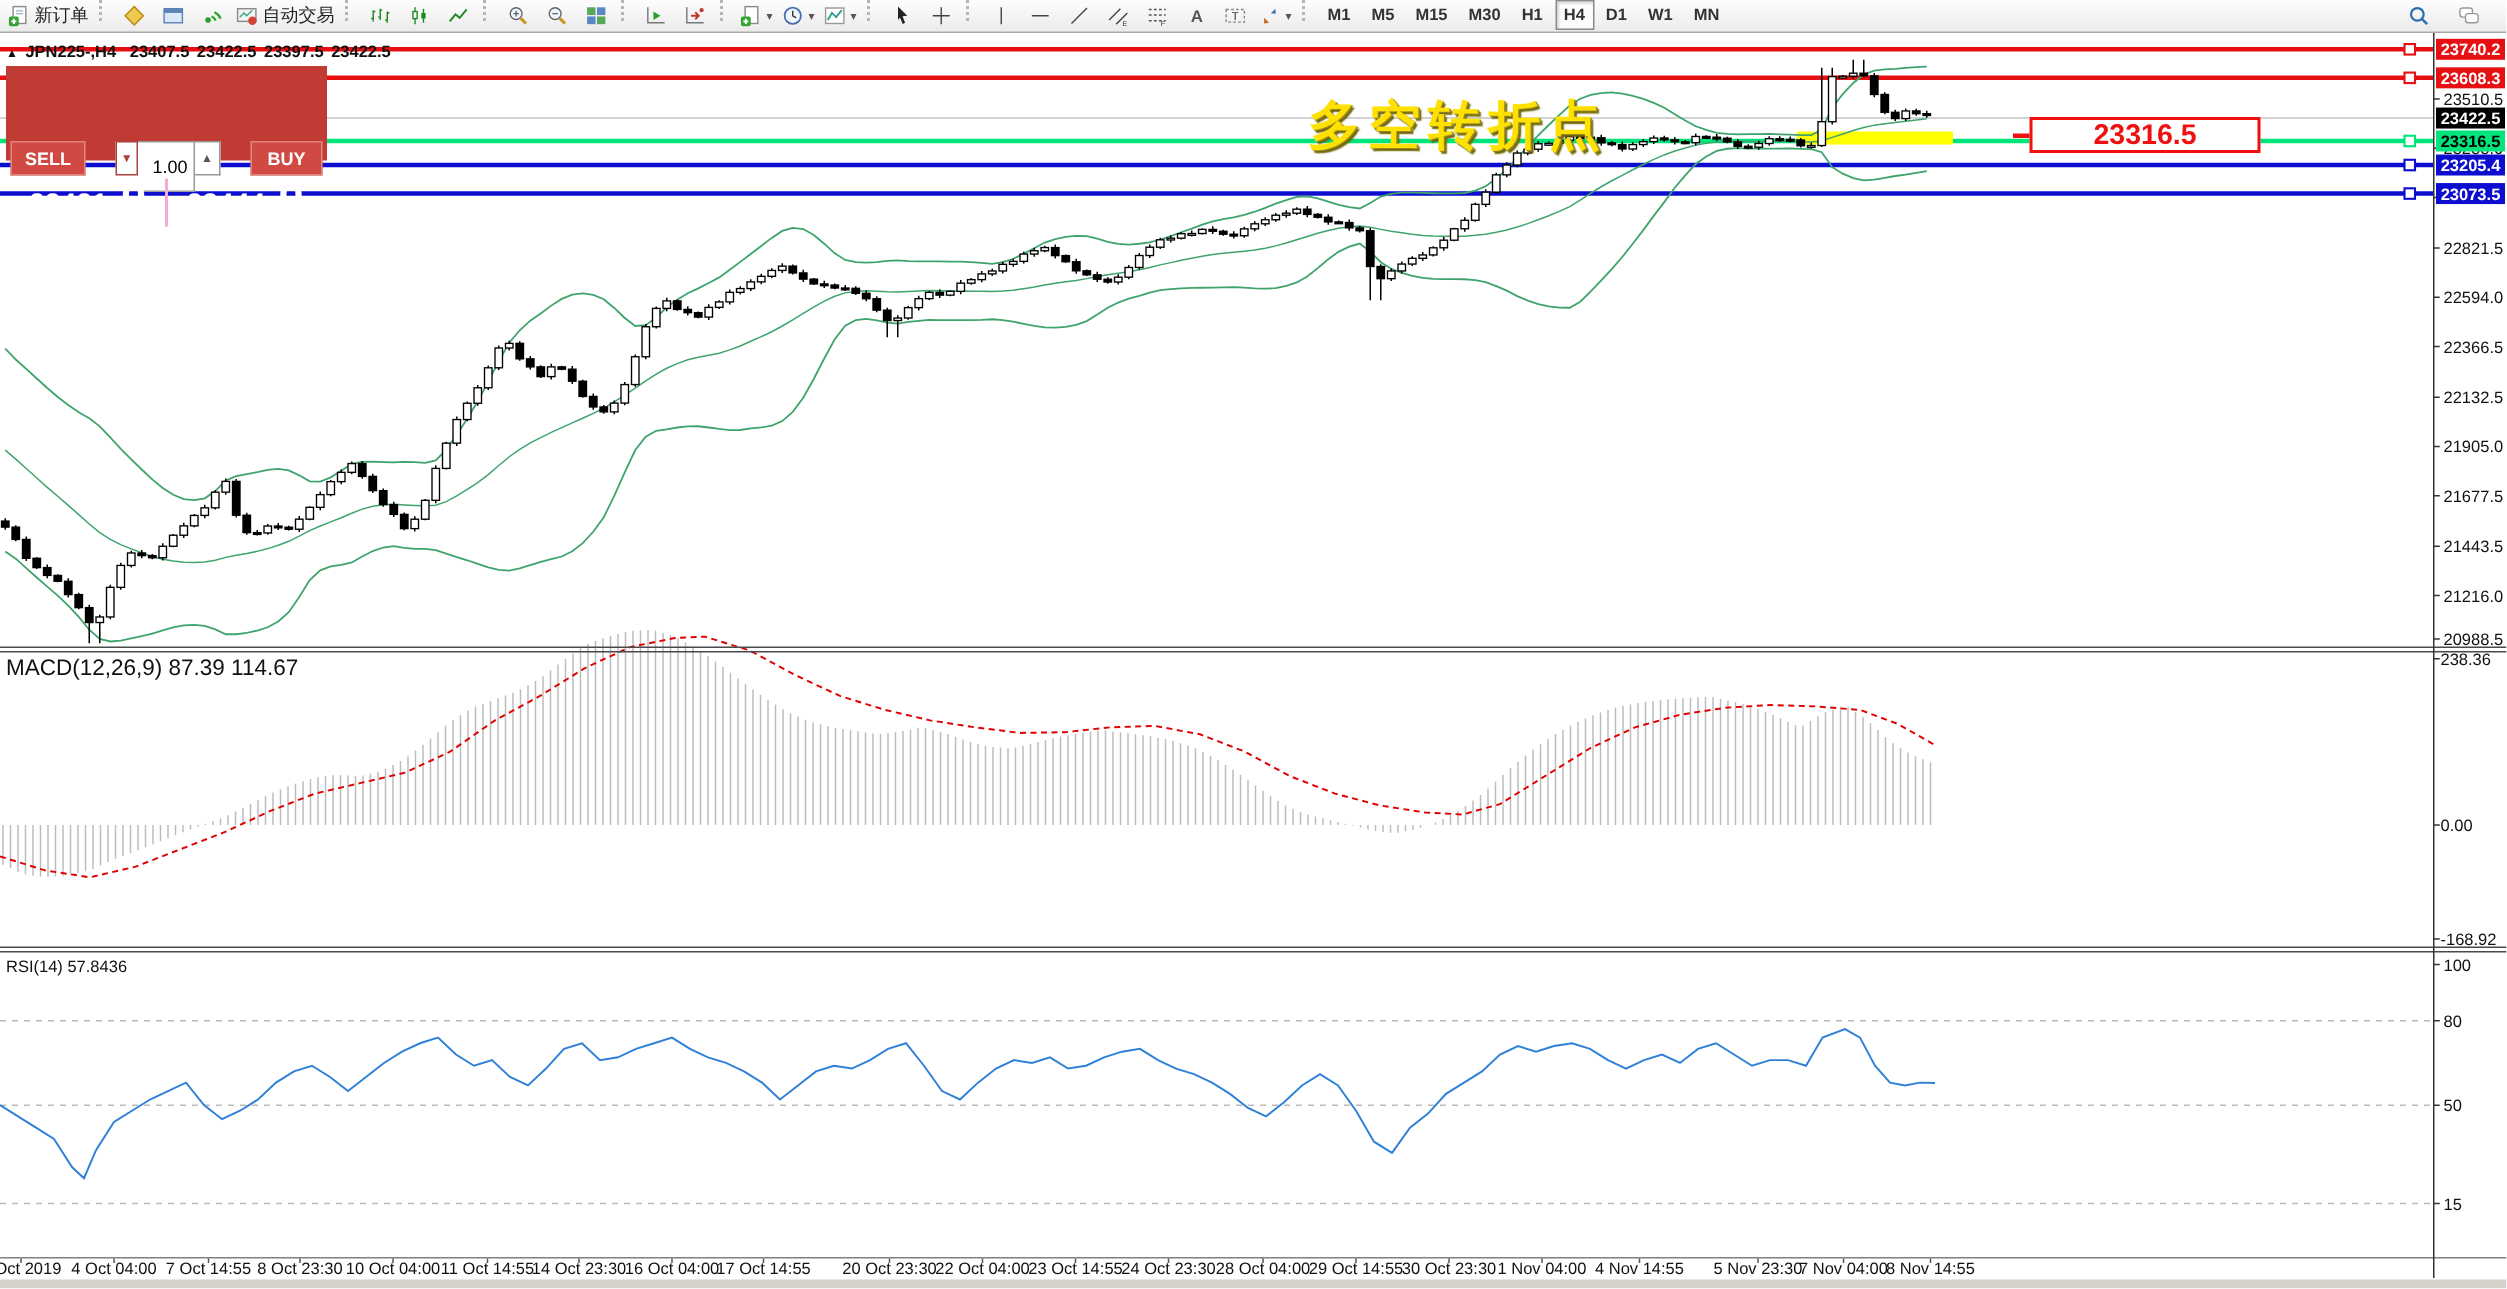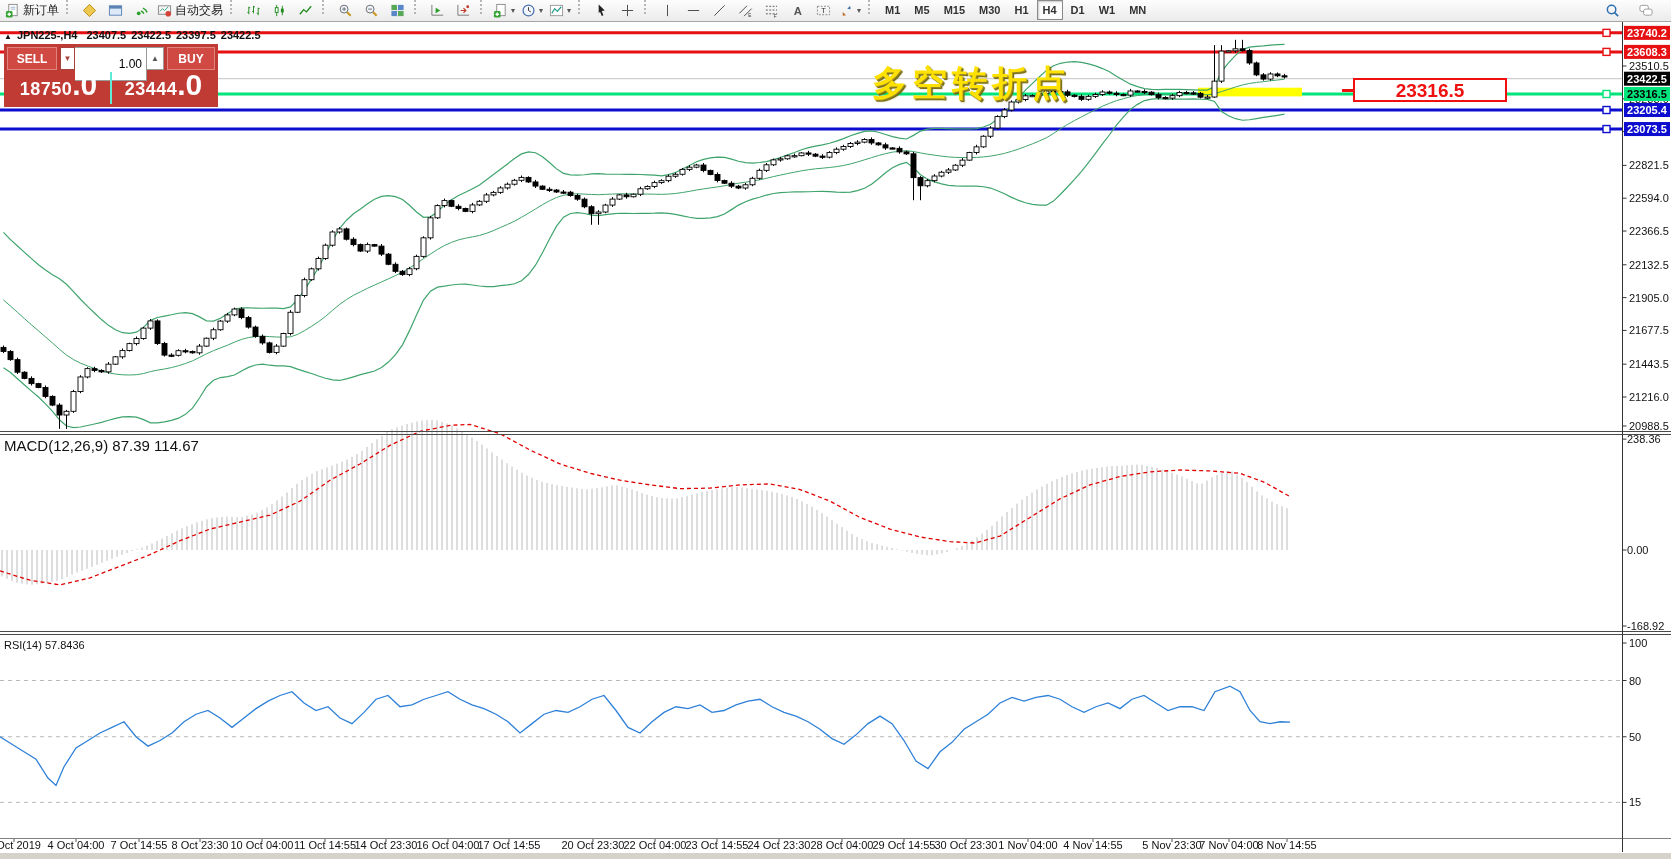--- a/index.html
+++ b/index.html
@@ -21,35 +21,35 @@
   
   #chart-canvas{position:absolute;left:0;top:0;z-index:1;}
   svg text{font-family:"Liberation Sans",sans-serif;}
   #symbol-title{position:absolute;left:4px;top:29px;z-index:5;font-size:11px;font-weight:bold;
                 color:#111;display:flex;align-items:baseline;gap:5px;white-space:nowrap;}
   #symbol-title .tri{font-size:8px;}
   #symbol-title .sym{margin-right:4px;}
   
   #ocp{position:absolute;left:4px;top:44px;width:214px;height:63px;background:#c13b35;z-index:6;
        padding:3px;box-sizing:border-box;}
-  #ocp-top{display:flex;height:23px;gap:3px;}
+  #ocp-top{display:flex;height:23px;gap:20px;margin-top:47px;}
   .ocp-trade-btn{background:#d04a43;border:1px solid #e0837d;color:#fff;font-weight:bold;
                  font-size:12px;display:flex;align-items:center;justify-content:center;
                  box-sizing:border-box;}
   #ocp-sell{width:50px;} #ocp-buy{width:48px;}
   #ocp-spin{flex:1;display:flex;}
   #ocp-down{width:15px;background:#fff;border:1px solid #a8423c;color:#a8423c;font-size:8px;
             display:flex;align-items:center;justify-content:center;box-sizing:border-box;}
   #ocp-vol{flex:1;width:0;border:1px solid #9a9a9a;border-left:none;text-align:right;
            font-size:12px;padding:16px 4px;font-family:"Liberation Sans",sans-serif;box-sizing:border-box;}
   #ocp-up{width:17px;background:#fff;border:1px solid #9a9a9a;border-left:none;color:#555;
           font-size:8px;display:flex;align-items:center;justify-content:center;box-sizing:border-box;}
   #ocp-prices{display:flex;height:32px;margin-top:2px;}
   .ocp-price{flex:1;display:flex;align-items:baseline;justify-content:center;color:#fff;}
-  .ocp-price.right{border-left:2px solid #5eead4;}
+  .ocp-price.right{border-left:2px solid #f9a8d4;}
   .ocp-price .main{font-size:18px;font-weight:bold;letter-spacing:0.5px;}
   .ocp-price .frac{font-size:30px;font-weight:bold;line-height:26px;}
   
   #annotation{position:absolute;left:872px;top:60px;z-index:4;font-size:35px;font-weight:bold;
               letter-spacing:5px;color:#ffe100;white-space:nowrap;
               text-shadow:1px 1px 0 #98872a,2px 2px 1px #6e6400;}
   #callout{position:absolute;left:1353px;top:78px;width:150px;height:20px;background:#fff;
            border:2px solid #ef1010;color:#ef1010;font-size:19px;font-weight:bold;
            text-align:center;line-height:21px;z-index:4;}
   #callout::before{content:"";position:absolute;left:-13px;top:9px;width:11px;height:3px;background:#ef1010;}
@@ -1019,21 +1019,21 @@
     <div id="ocp-sell" class="ocp-trade-btn">SELL</div>
     <div id="ocp-spin">
       <div id="ocp-down">▼</div>
       <input id="ocp-vol" value="1.00" style="">
       <div id="ocp-up">▲</div>
     </div>
     <div id="ocp-buy" class="ocp-trade-btn">BUY</div>
   </div>
   <div id="ocp-prices">
     <div class="ocp-price">
-      <span class="main">18750</span>
+      <span class="main">23421</span>
       <span class="frac">.0</span>
     </div>
     <div class="ocp-price right">
       <span class="main">23444</span>
       <span class="frac">.0</span>
     </div>
   </div>
 </div>
 
 <div id="annotation">多空转折点</div>

